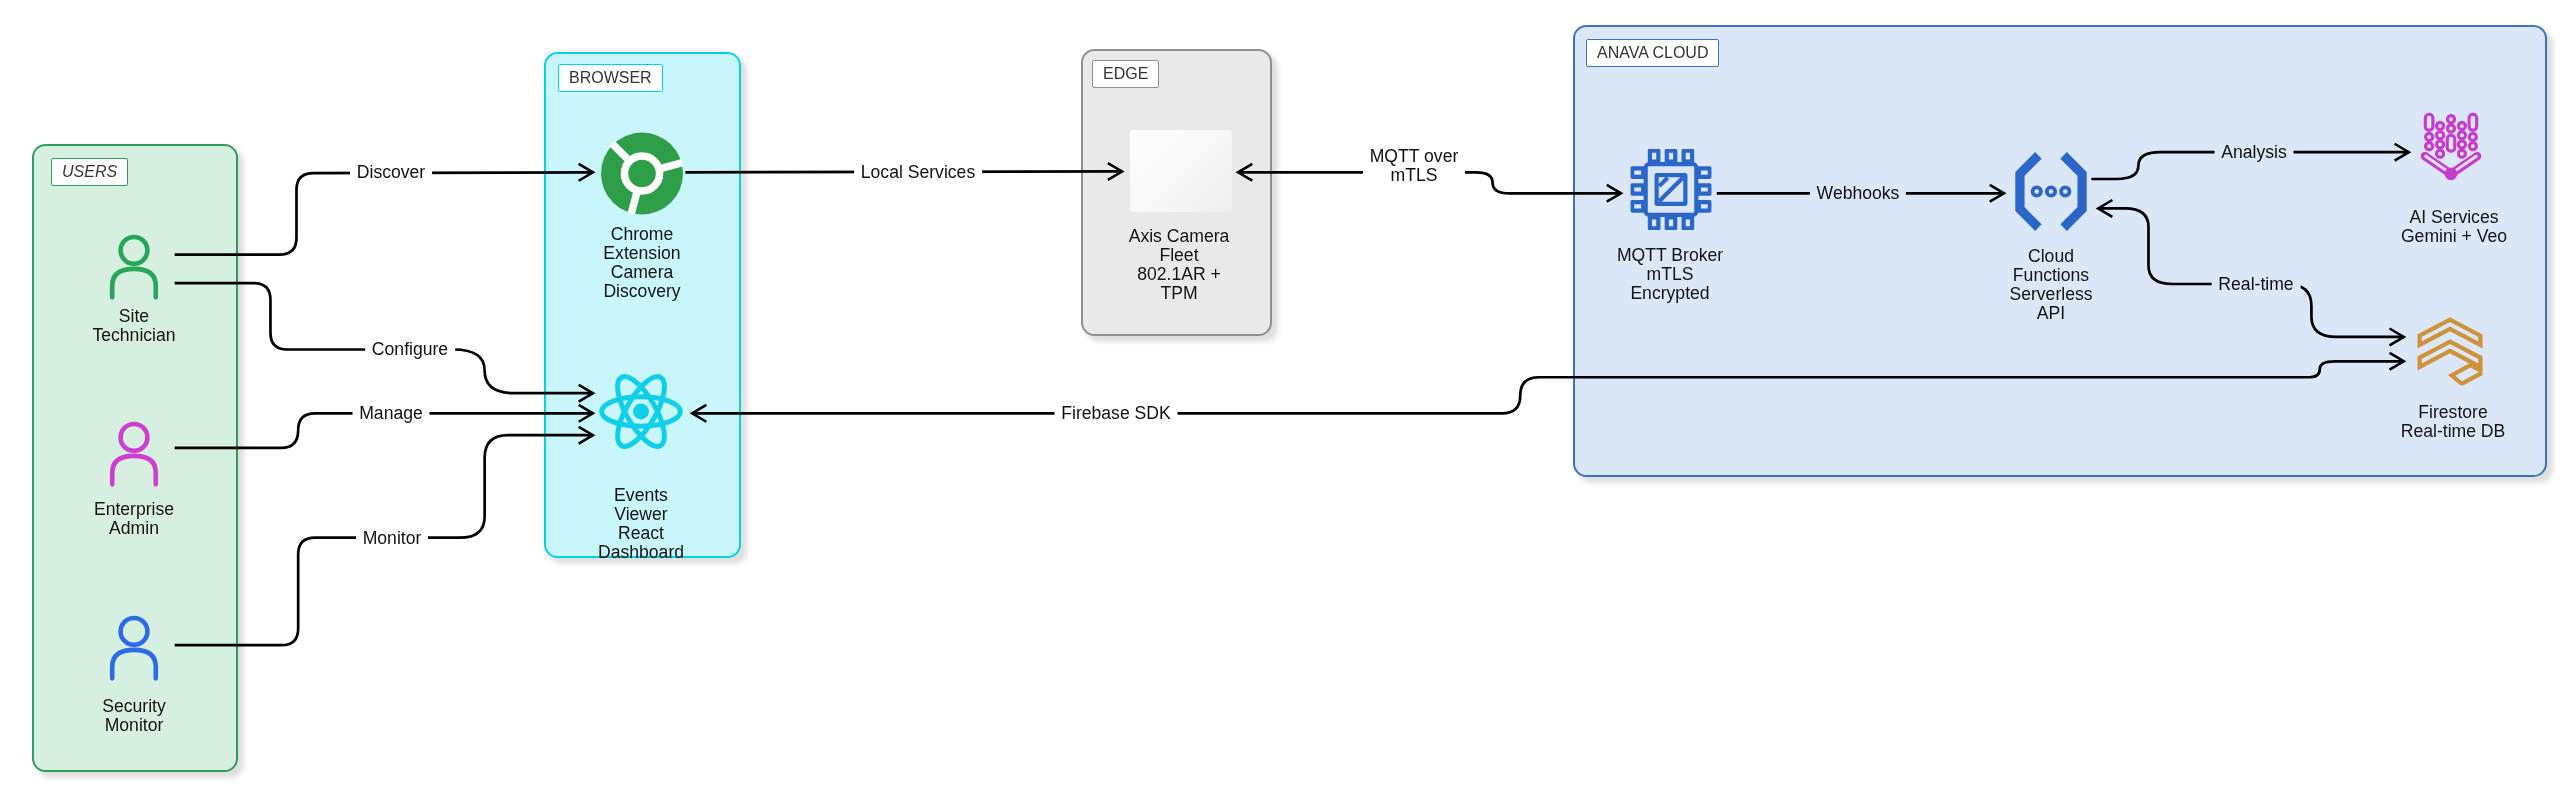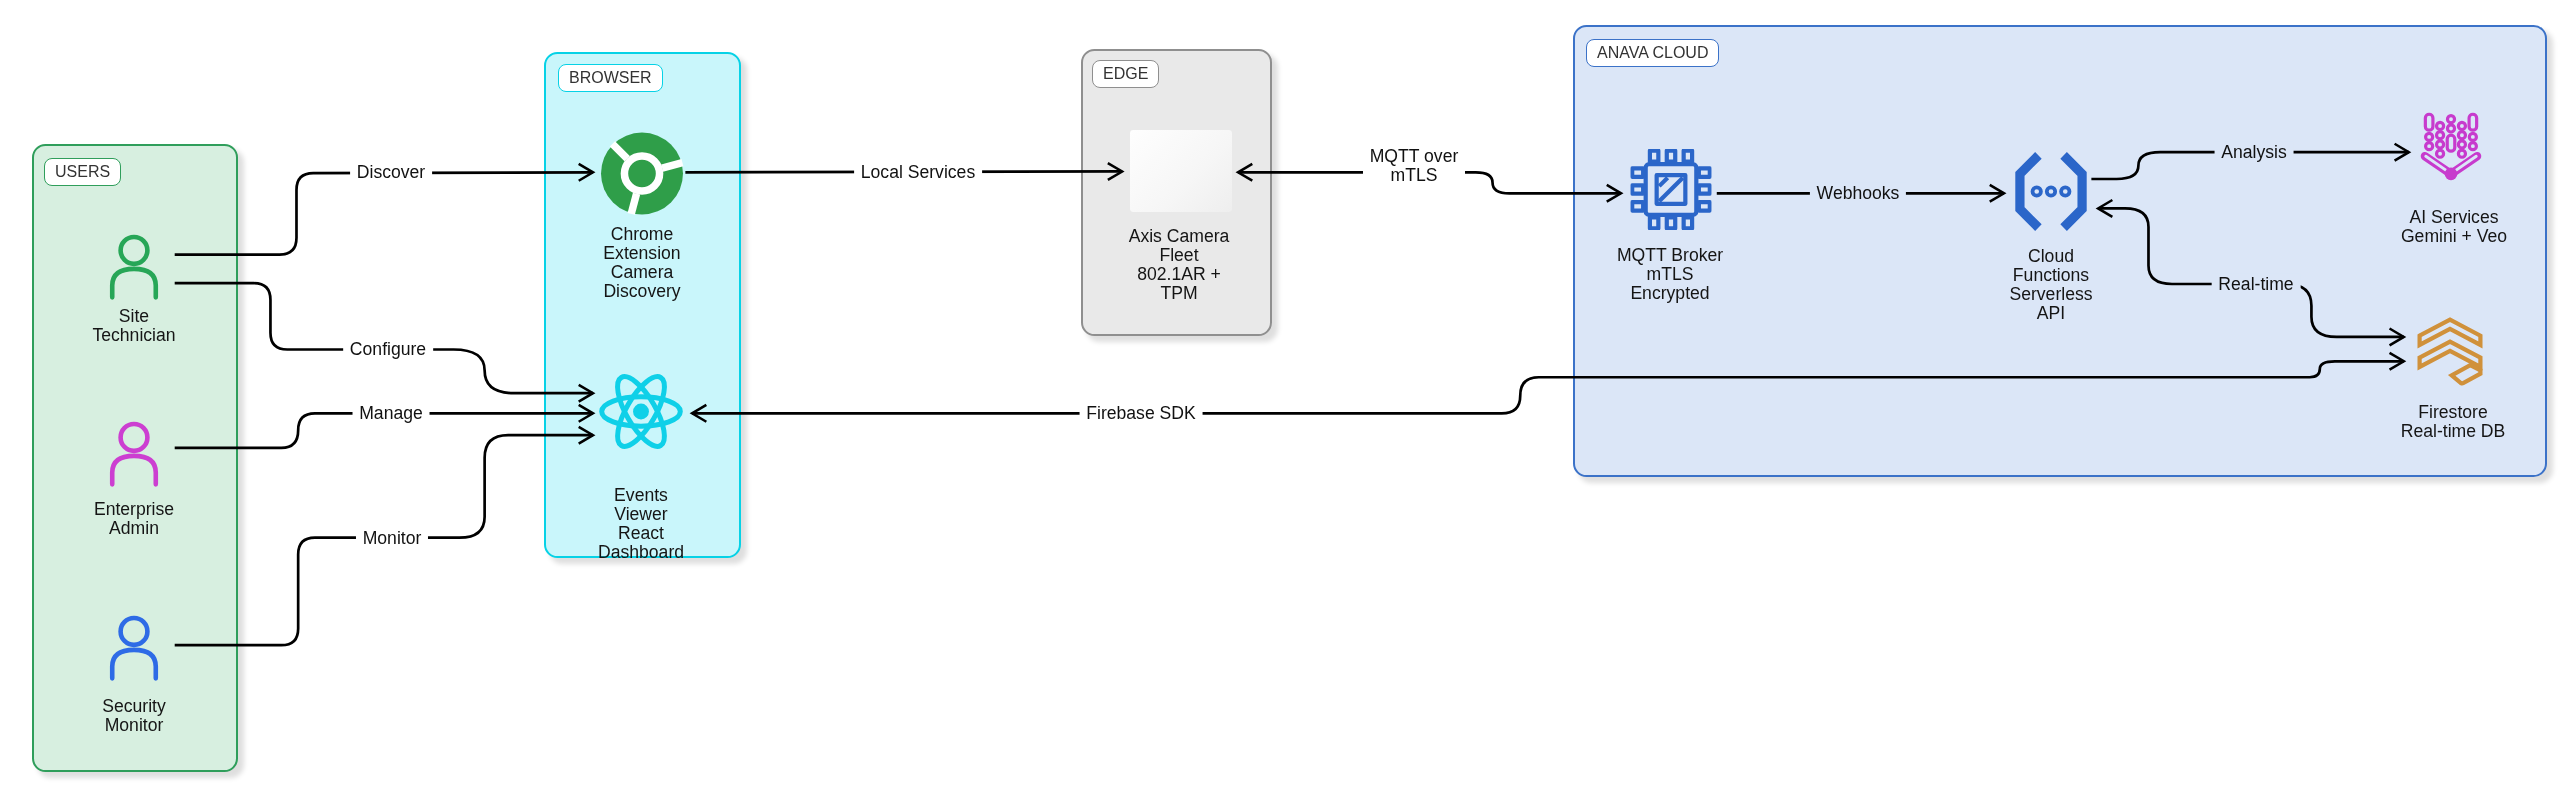--- a/index.html
+++ b/index.html
@@ -5,41 +5,41 @@
   html,body { margin:0; padding:0; background:#ffffff; }
   #canvas {
     position:relative; width:2576px; height:799px; overflow:hidden;
     font-family:"Liberation Sans", sans-serif; background:#ffffff;
   }
   .group {
     position:absolute; border:2.1px solid; border-radius:13.4px;
     box-shadow:5.9px 5.9px 5px rgba(0,0,0,0.13);
   }
   .chip {
-    position:absolute; background:#ffffff; border:1.7px solid; border-radius:8px;
+    position:absolute; background:#ffffff; border:1.7px solid; border-radius:2px;
     padding:3.4px 10px; font-size:16px; color:#333; line-height:19.3px; z-index:4;
   }
   .edges-layer { position:absolute; left:0; top:0; z-index:2; pointer-events:none; }
   .node-icon-wrap { position:absolute; transform:translate(-50%,-50%); z-index:3; }
   .node-label {
     position:absolute; transform:translate(-50%,-50%); z-index:3;
     text-align:center; white-space:pre-line; font-size:17.6px; line-height:19px;
     color:#151515;
   }
   .edge-label {
     position:absolute; transform:translate(-50%,-50%); z-index:3;
     text-align:center; white-space:pre-line; font-size:17.6px; line-height:19px;
     color:#111; background:#ffffff; padding:0.8px 6.7px;
   }
   .edge-label.on-cloud { background:var(--cloud-fill); }
   #g-users   { left:32px;   top:144px; width:202px;  height:624px; background:var(--users-fill);   border-color:var(--users-border); }
   #g-browser { left:544px;  top:52px;  width:193px;  height:502px; background:var(--browser-fill); border-color:var(--browser-border); }
   #g-edge    { left:1081px; top:49px;  width:187px;  height:283px; background:var(--edge-fill);    border-color:var(--edge-border); }
   #g-cloud   { left:1573px; top:25px;  width:970px; height:448px; background:var(--cloud-fill);   border-color:var(--cloud-border); }
-  #chip-users   { left:44px;   top:158px; border-color:var(--users-border); }
+  #chip-users   { left:51px;   top:158px; border-color:var(--users-border);font-style:italic; }
   #chip-browser { left:558px;  top:64px;  border-color:var(--browser-border); }
   #chip-edge    { left:1092px; top:60px;  border-color:var(--edge-border); }
   #chip-cloud   { left:1586px; top:39px;  border-color:var(--cloud-border); }
   .axis-img {
     position:absolute; left:1130px; top:130px; width:102px; height:82px; z-index:3;
     background:linear-gradient(135deg,#fefefe 0%,#f6f6f6 60%,#eeeeee 100%);
     border-radius:3.4px;
   }
   .edge-path { stroke:#000; stroke-width:3.2; fill:none; }
 </style>
@@ -229,25 +229,25 @@
         <path d="M -36 -14 L 0 -33 L 36 -14 L 36 -3 L 0 -22 L -36 -3 Z"></path>
         <path d="M -36 12 L 0 -7 L 36 12 L 36 23 L 0 4 L -36 23 Z"></path>
         <path d="M 2 33 L 24 21 L 36 27 L 36 31 L 14 43 Z"></path>
       </g>
     </svg>
   </div>
   <div class="node-label" style="left:2453px; top:422px">Firestore
 Real-time DB</div>
 
   <div class="edge-label" style="left:391px; top:172px">Discover</div>
-  <div class="edge-label" style="left:388px; top:349px">Configure</div>
+  <div class="edge-label" style="left:410px; top:349px">Configure</div>
   <div class="edge-label" style="left:391px; top:413px">Manage</div>
   <div class="edge-label" style="left:392px; top:538px">Monitor</div>
   <div class="edge-label" style="left:918px; top:172px">Local Services</div>
   <div class="edge-label" style="left:1414px; top:166px">MQTT over
 mTLS</div>
   <div class="edge-label on-cloud" style="left:1858px; top:193px">Webhooks</div>
   <div class="edge-label on-cloud" style="left:2254px; top:152px">Analysis</div>
   <div class="edge-label on-cloud" style="left:2256px; top:284px">Real-time</div>
-  <div class="edge-label" style="left:1141px; top:413px">Firebase SDK</div>
+  <div class="edge-label" style="left:1116px; top:413px">Firebase SDK</div>
 
 </div>
 
 
 </body></html>

